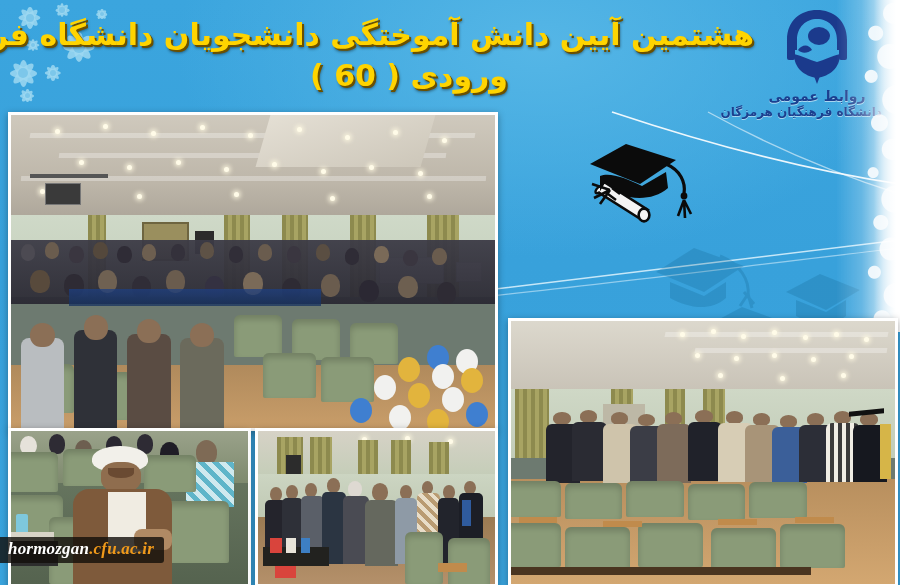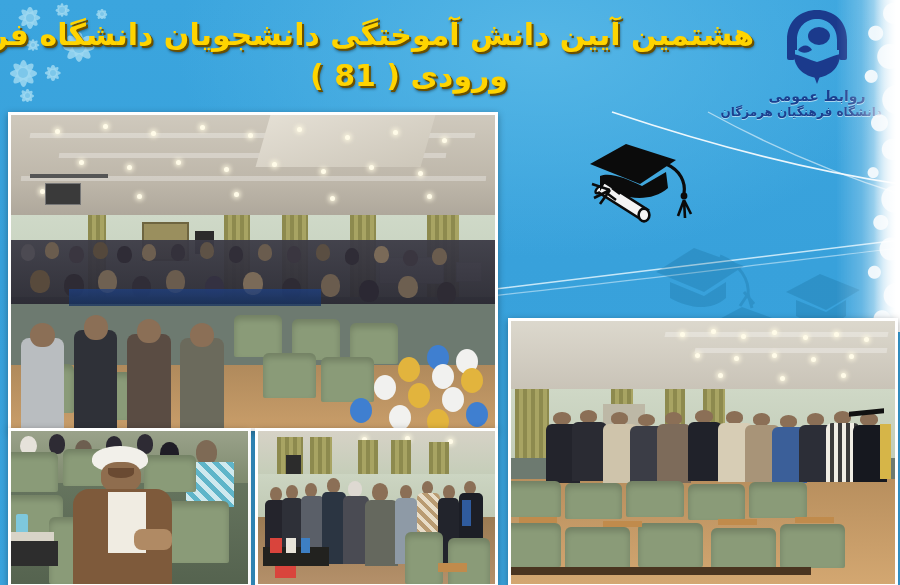--- a/index.html
+++ b/index.html
@@ -255,21 +255,21 @@
       <path d="M18 40 L62 68 L56 78 L12 50 Z" fill="#f4f4f4" stroke="#0b0b0b" stroke-width="2.6"></path>
       <path d="M14 44 C8 48 8 54 14 50" fill="#f4f4f4" stroke="#0b0b0b" stroke-width="2.4"></path>
       <ellipse cx="58" cy="73" rx="5.4" ry="6.4" fill="#f4f4f4" stroke="#0b0b0b" stroke-width="2.6"></ellipse>
       <path d="M26 46 L34 52 M22 52 L30 58" stroke="#0b0b0b" stroke-width="2.4"></path>
       <path d="M24 48 L6 42 M24 48 L8 56 M24 48 L14 62" stroke="#0b0b0b" stroke-width="2.6" fill="none"></path>
     </g>
   </svg>
 
   <div class="headline">
     <span>هشتمین آیین دانش آموختگی دانشجویان دانشگاه فرهنگیان هرمزگان</span>
-    <span class="l2">ورودی ( 81 )</span>
+    <span class="l2">ورودی ( 60 )</span>
   </div>
 
   <div class="logo-block">
     <svg class="logo-mark" viewBox="0 0 86 80">
       <path d="M13 34 C13 14 27 4 43 4 C59 4 73 14 73 34 L73 44 L63 44 L63 34
                C63 21 54 13 43 13 C32 13 23 21 23 34 L23 44 L13 44 Z" fill="#1b3a8c"></path>
       <rect x="13" y="36" width="8" height="18" rx="2" fill="#1b3a8c"></rect>
       <rect x="65" y="36" width="8" height="18" rx="2" fill="#1b3a8c"></rect>
       <ellipse cx="45" cy="30" rx="11" ry="9" fill="#1b3a8c"></ellipse>
       <path d="M24 44 C28 38 35 38 38 44 C34 47 28 48 24 44 Z" fill="#1b3a8c"></path>
@@ -556,14 +556,17 @@
       <div class="seatrow" style="left:80%;top:70%;width:18%;height:34%"></div>
       <div style="position:absolute;left:76%;top:86%;width:12%;height:6%;background:#c08b4c;"></div>
       <div style="position:absolute;left:2%;top:76%;width:28%;height:12%;background:#22221f;"></div>
       <div style="position:absolute;left:5%;top:70%;width:5%;height:10%;background:#d9443c;"></div>
       <div style="position:absolute;left:12%;top:70%;width:4%;height:10%;background:#e8e4da;"></div>
       <div style="position:absolute;left:18%;top:70%;width:4%;height:10%;background:#3d7fc4;"></div>
       <div style="position:absolute;left:7%;top:88%;width:9%;height:8%;background:#d9443c;"></div>
     </div>
   </div>
 
+  <div class="watermark">
+    <span class="w1">hormozgan</span><span class="w2">.cfu.ac.ir</span>
+  </div>
 
 </div>
 
 </body></html>

